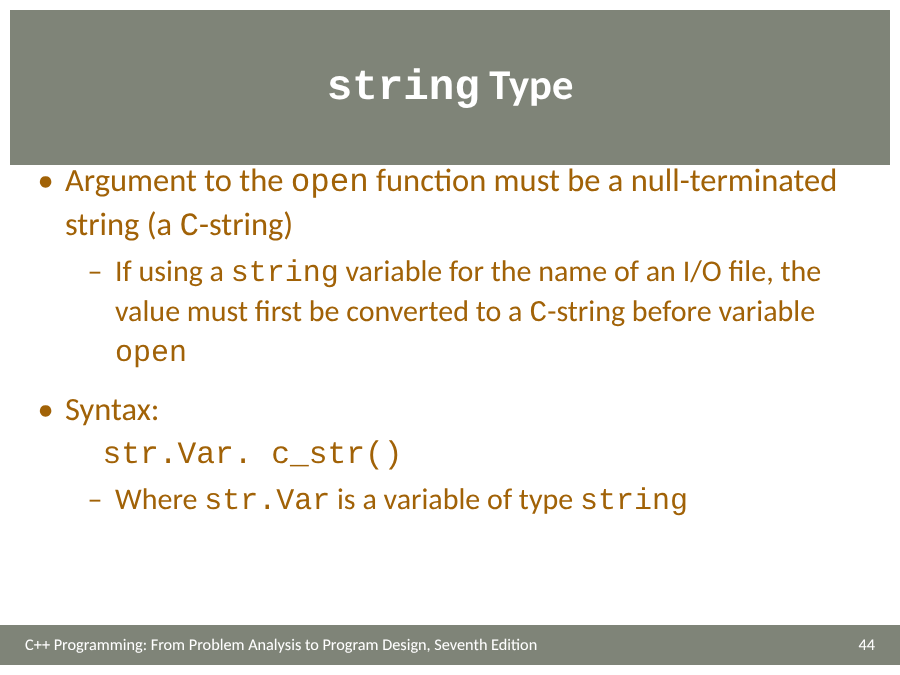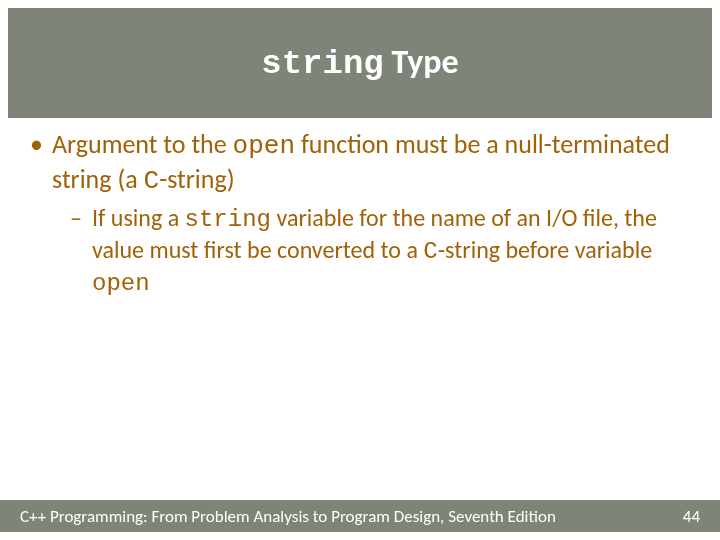--- a/index.html
+++ b/index.html
@@ -15,21 +15,21 @@
     position: relative;
     width: 720px;
     height: 540px;
     background: #fff;
   }
   .title-band {
     position: absolute;
     top: 8px;
     left: 8px;
     right: 8px;
-    height: 110px;
+    height: 124px;
     background: #7f8478;
     display: flex;
     align-items: center;
     justify-content: center;
   }
   .title-text {
     color: #fff;
     font-size: 34px;
     line-height: 1.15;
     font-weight: 700;
@@ -99,21 +99,21 @@
     right: 0;
     bottom: 8px;
     height: 32px;
     background: #7f8478;
     color: #fff;
     display: flex;
     align-items: center;
     justify-content: space-between;
     padding: 0 20px;
     box-sizing: border-box;
-    font-size: 17px;
+    font-size: 13px;
   }
 </style>
 </head>
 <body>
 
 <div class="slide">
 
   <div class="title-band">
     <div class="title-text">
       <span class="mono">string</span><span> Type</span><br>
@@ -123,20 +123,29 @@
   <div class="content">
     <ul class="level1">
       <li>
         <span>Argument to the </span><span class="mono">open</span><span> function must be a null-terminated string (a </span><span class="mono">C</span><span>-string)</span>
         <ul class="level2">
           <li>
             <span>If using a </span><span class="mono">string</span><span> variable for the name of an I/O file, the value must first be converted to a </span><span class="mono">C</span><span>-string before variable </span><span class="mono">open</span>
           </li>
         </ul>
       </li>
+      <li>
+        <span>Syntax:</span>
+        <div class="syntax-line">str.Var. c_str()</div>
+        <ul class="level2">
+          <li>
+            <span>Where </span><span class="mono">str.Var</span><span> is a variable of type </span><span class="mono">string</span>
+          </li>
+        </ul>
+      </li>
     </ul>
   </div>
 
   <div class="footer">
     <span>C++ Programming: From Problem Analysis to Program Design, Seventh Edition</span>
     <span>44</span>
   </div>
 
 </div>
 

